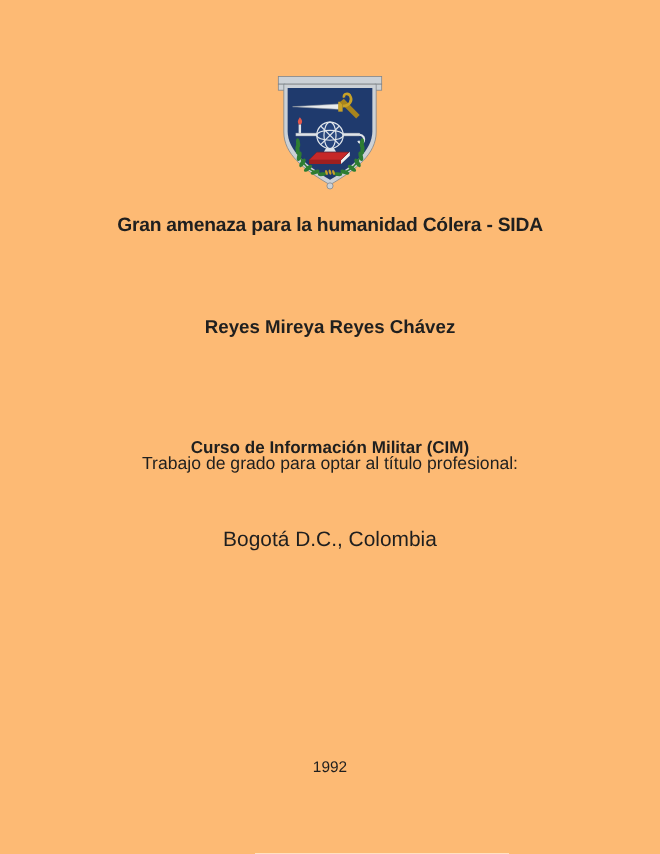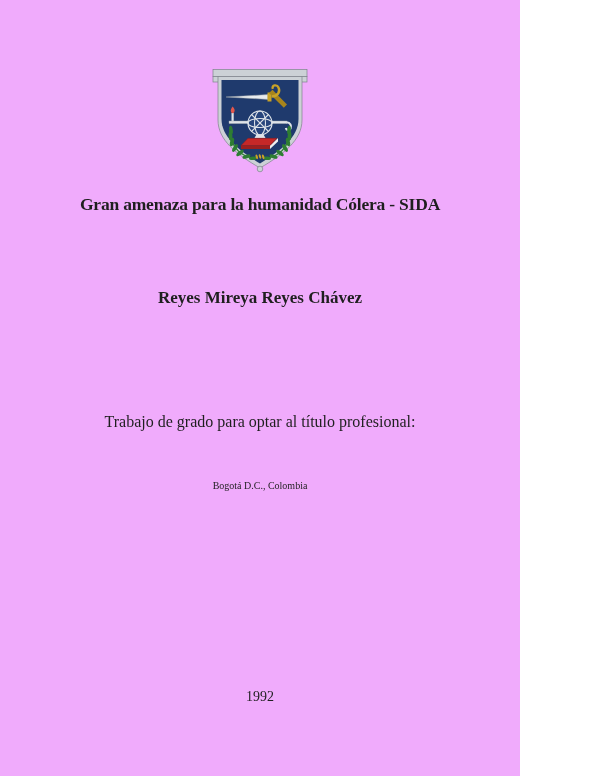--- a/index.html
+++ b/index.html
@@ -1,21 +1,21 @@
 <!DOCTYPE html>
 <html><head>
 <meta charset="utf-8">
 <style>
   html, body { margin: 0; padding: 0; background: #ffffff; }
   .page {
     position: relative;
-    width: 520px;
+    width: 600px;
     height: 776px;
-    background: #f0abfc;
-    font-family: Liberation Serif, serif;
+    background: #fdba74;
+    font-family: Liberation Sans, sans-serif;
     color: #1f1f1f;
     overflow: hidden;
   }
   .txt {
     position: absolute;
     left: 0;
     width: 100%;
     text-align: center;
     white-space: nowrap;
   }
@@ -25,21 +25,21 @@
     left: 50%;
     transform: translateX(-50%);
     width: 96px;
     height: 107px;
   }
   .doc-title      { top: 194px; font-size: 17.5px; font-weight: bold; letter-spacing: -0.2px; }
   .author-name    { top: 288px; font-size: 17px;   font-weight: bold; }
   .degree-note    { top: 381px; font-size: 16px; margin-top: 32px; }
   .program-name   { top: 399px; font-size: 15.5px; font-weight: bold; }
   .institution    { top: 459px; font-size: 14px;   font-weight: bold; letter-spacing: -0.3px; }
-  .location-line  { top: 480px; font-size: 10px; }
+  .location-line  { top: 480px; font-size: 19px; }
   .year-line      { top: 689px; font-size: 14px; }
 </style>
 </head>
 <body>
 
 <div class="page">
 
   <div class="crest">
     <svg viewBox="0 0 96 107" width="96" height="107">
 
@@ -106,16 +106,17 @@
         <ellipse cx="44.8" cy="88.8" rx="1.1" ry="2.4" transform="rotate(-18 44.8 88.8)"></ellipse>
         <ellipse cx="48" cy="88.5" rx="1.1" ry="2.4" transform="rotate(-18 48 88.5)"></ellipse>
         <ellipse cx="51.2" cy="88.8" rx="1.1" ry="2.4" transform="rotate(-18 51.2 88.8)"></ellipse>
       </g>
     </svg>
   </div>
 
   <div class="txt doc-title">Gran amenaza para la humanidad Cólera - SIDA</div>
   <div class="txt author-name">Reyes Mireya Reyes Chávez</div>
   <div class="txt degree-note">Trabajo de grado para optar al título profesional:</div>
+  <div class="txt program-name">Curso de Información Militar (CIM)</div>
   <div class="txt location-line">Bogotá D.C., Colombia</div>
   <div class="txt year-line">1992</div>
 
 </div>
 
 </body></html>

